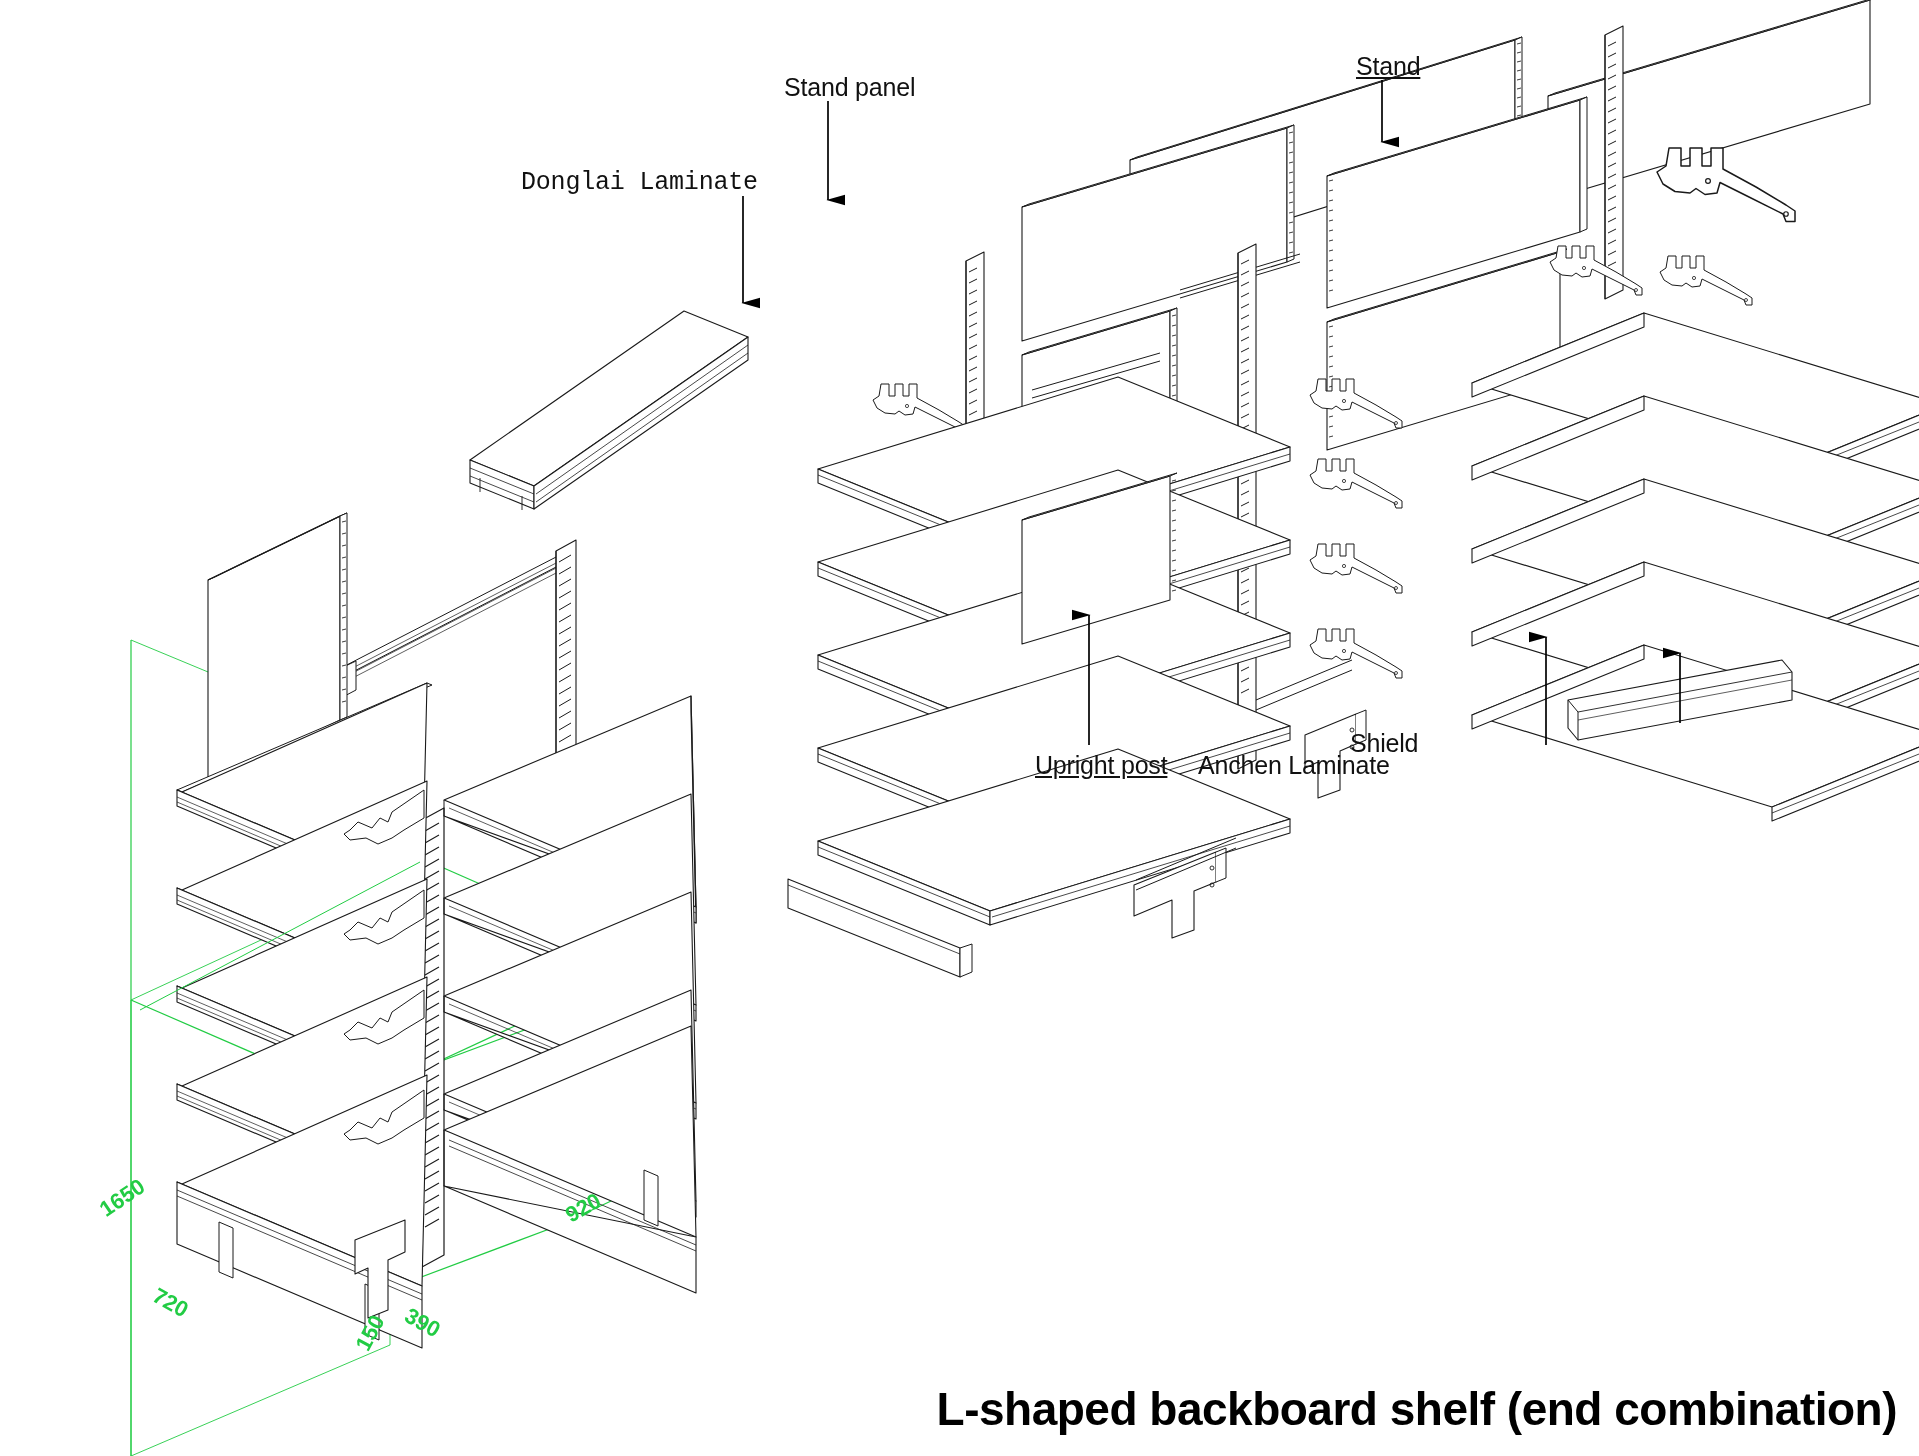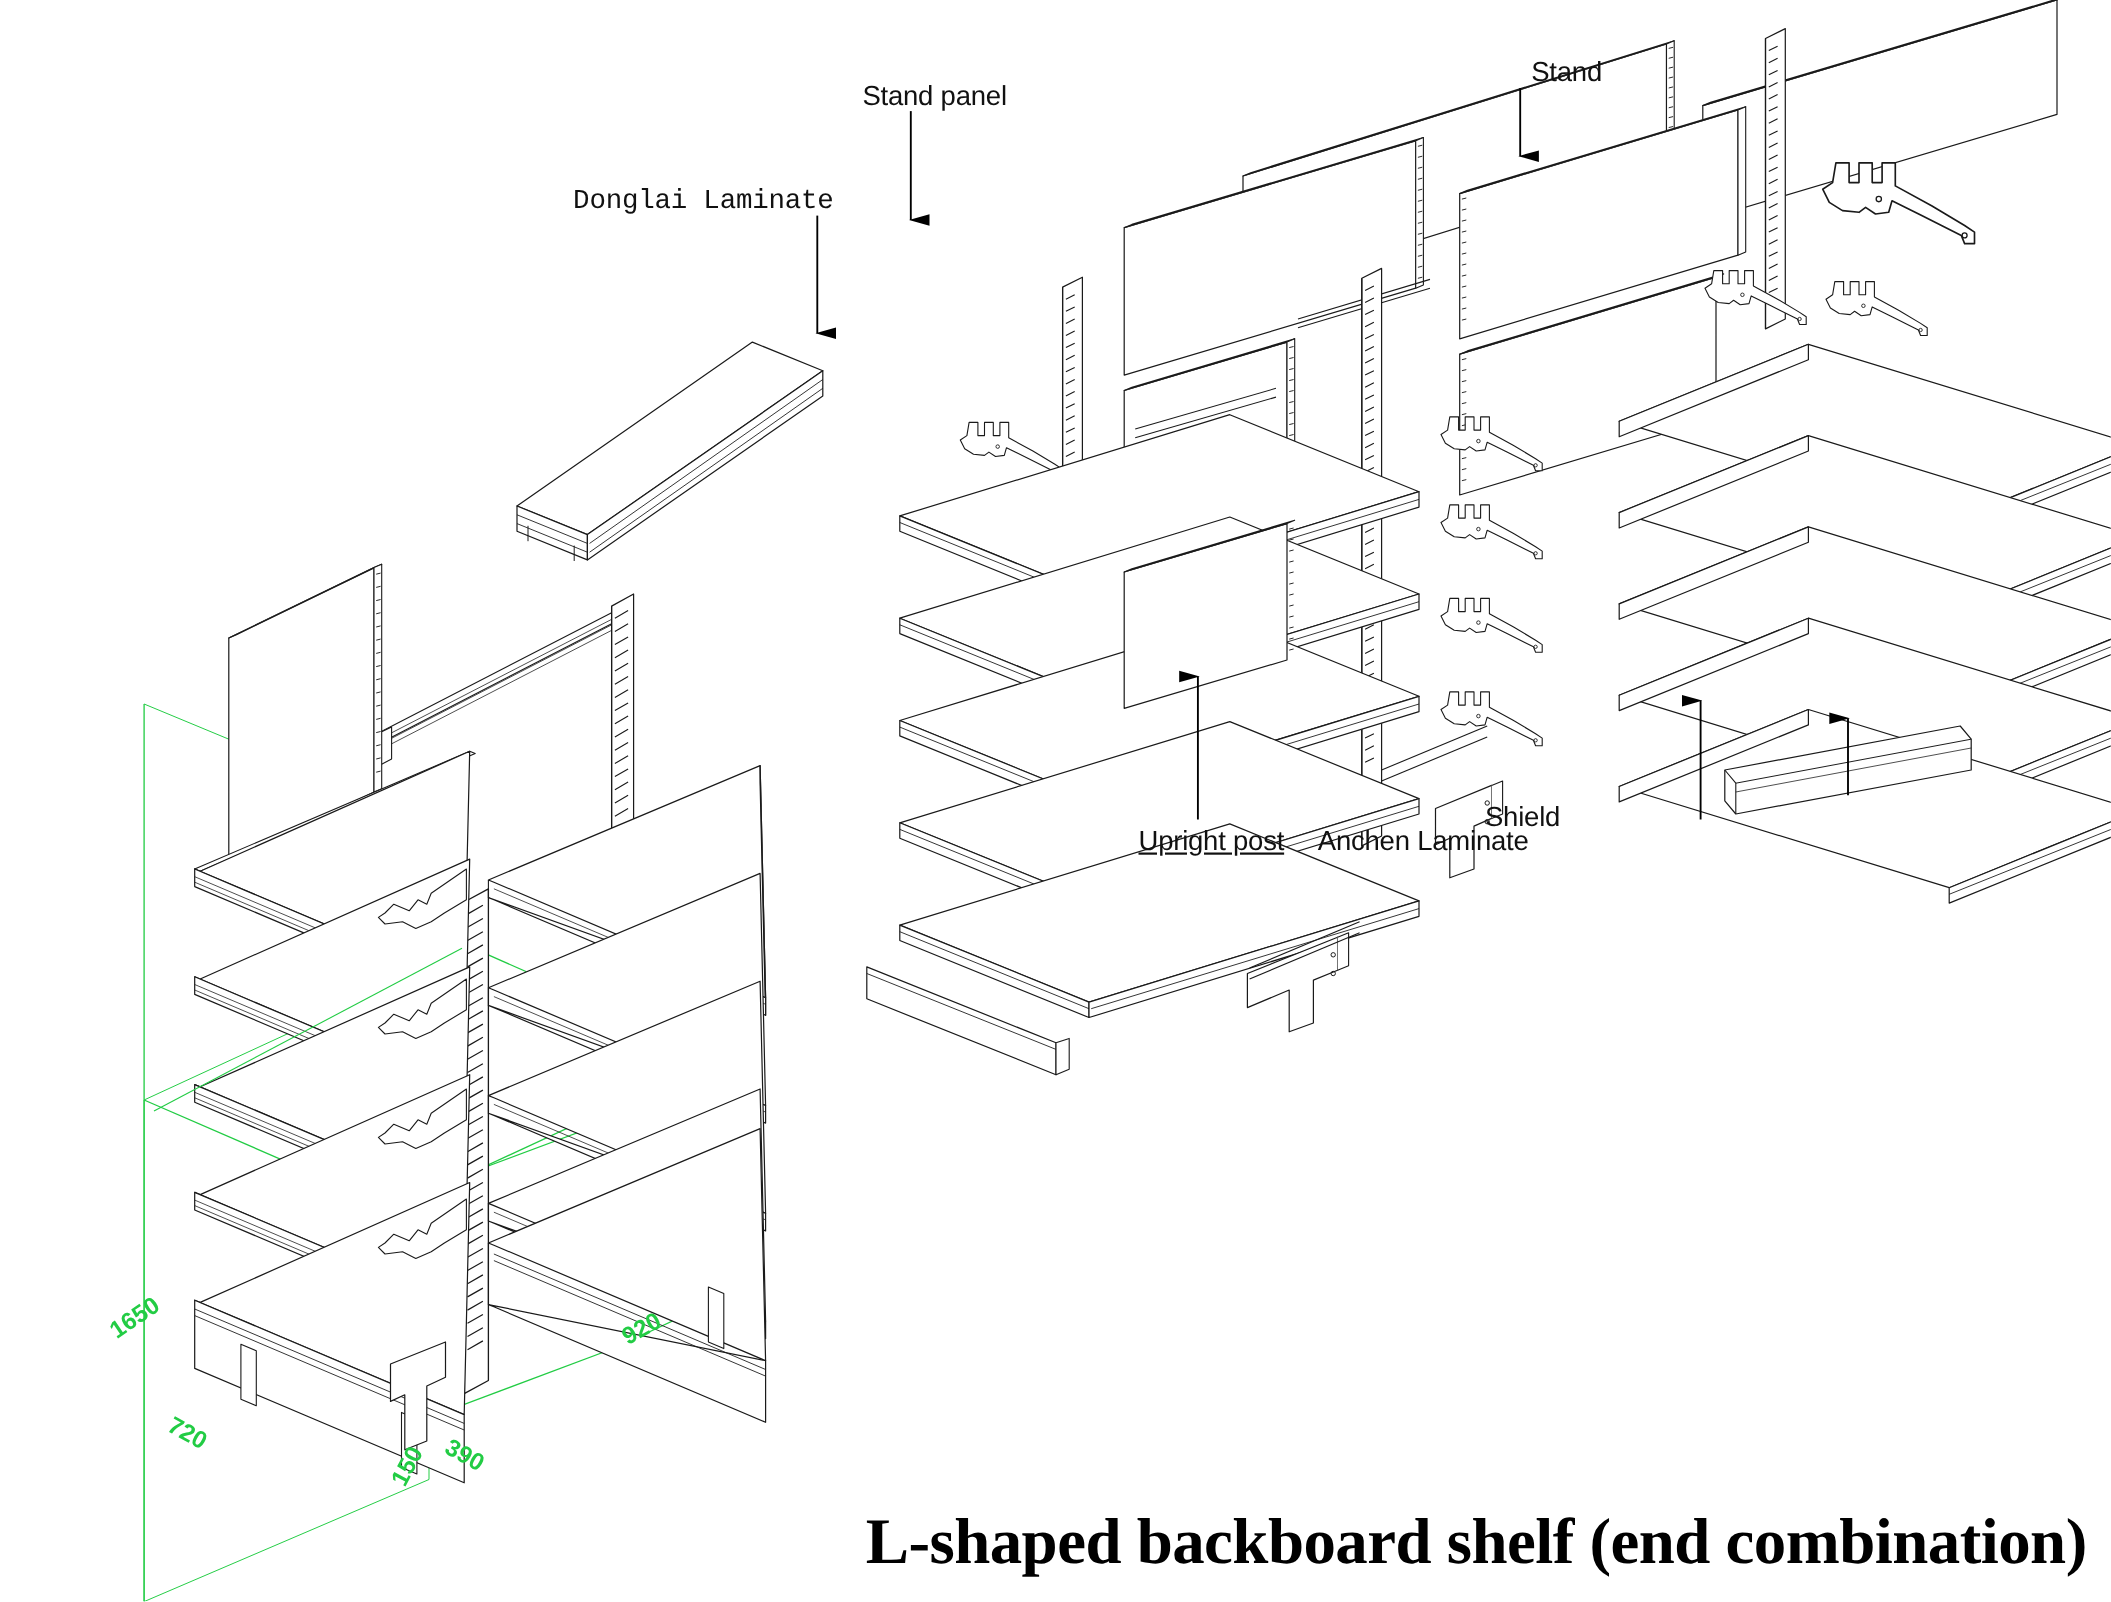--- a/index.html
+++ b/index.html
@@ -27,22 +27,22 @@
     font-family: "Liberation Sans", sans-serif;
     font-size: 25px;
     color: #111111;
     white-space: nowrap;
     letter-spacing: -0.2px;
   }
   #title-text {
     position: absolute;
     right: 22px;
     bottom: 20px;
-    font-family: Liberation Serif, serif;
-    font-size: 59px;
+    font-family: Liberation Sans, sans-serif;
+    font-size: 46px;
     font-weight: 700;
     color: #000000;
     white-space: nowrap;
     letter-spacing: -0.5px;
   }
   .dim-txt {
     position: absolute;
     font-family: "Liberation Sans", sans-serif;
     font-size: 22px;
     font-weight: 700;
@@ -533,21 +533,21 @@
       <path d="M470,476 L534,502" stroke="#1a1a1a" stroke-width="0.8" fill="none"></path>
       <path d="M536,502 L748,353" stroke="#1a1a1a" stroke-width="0.8" fill="none"></path>
       <path d="M480,478 L480,492" stroke="#1a1a1a" stroke-width="0.9" fill="none"></path>
       <path d="M522,496 L522,510" stroke="#1a1a1a" stroke-width="0.9" fill="none"></path>
     </g>
 
   </svg>
 
   <div class="lbl" style="left:521px; top:168px;font-family:Liberation Mono, monospace;">Donglai Laminate</div>
   <div class="lbl" style="left:784px; top:73px;">Stand panel</div>
-  <div class="lbl" style="left:1392px; top:52px;">Stand</div>
+  <div class="lbl" style="left:1356px; top:52px;text-decoration:underline;">Stand</div>
   <div class="lbl" style="left:1035px; top:751px;text-decoration:underline;">Upright post</div>
   <div class="lbl" style="left:1198px; top:751px;">Anchen Laminate</div>
   <div class="lbl" style="left:1350px; top:729px;text-align:right;">Shield</div>
 
   <div class="dim-txt" style="left:98px; top:1185px; transform:rotate(-34deg);">1650</div>
   <div class="dim-txt" style="left:152px; top:1290px; transform:rotate(29deg);">720</div>
   <div class="dim-txt" style="left:352px; top:1320px; transform:rotate(-62deg);">150</div>
   <div class="dim-txt" style="left:404px; top:1310px; transform:rotate(29deg);">390</div>
   <div class="dim-txt" style="left:565px; top:1195px; transform:rotate(-29deg);">920</div>
 

